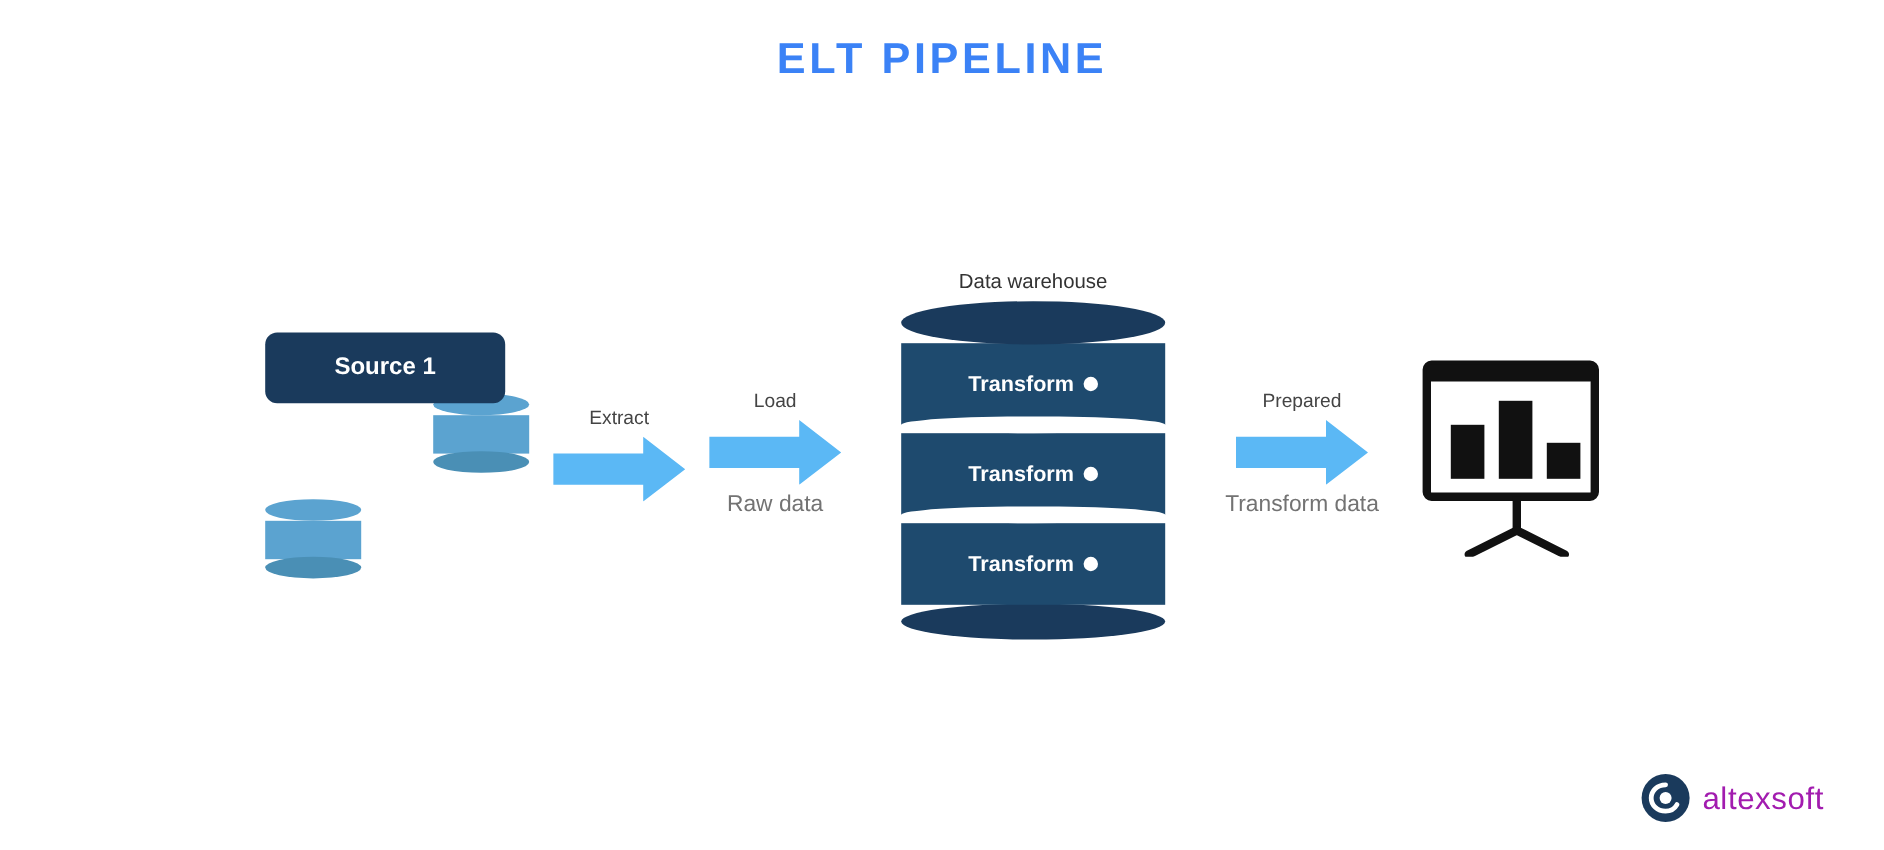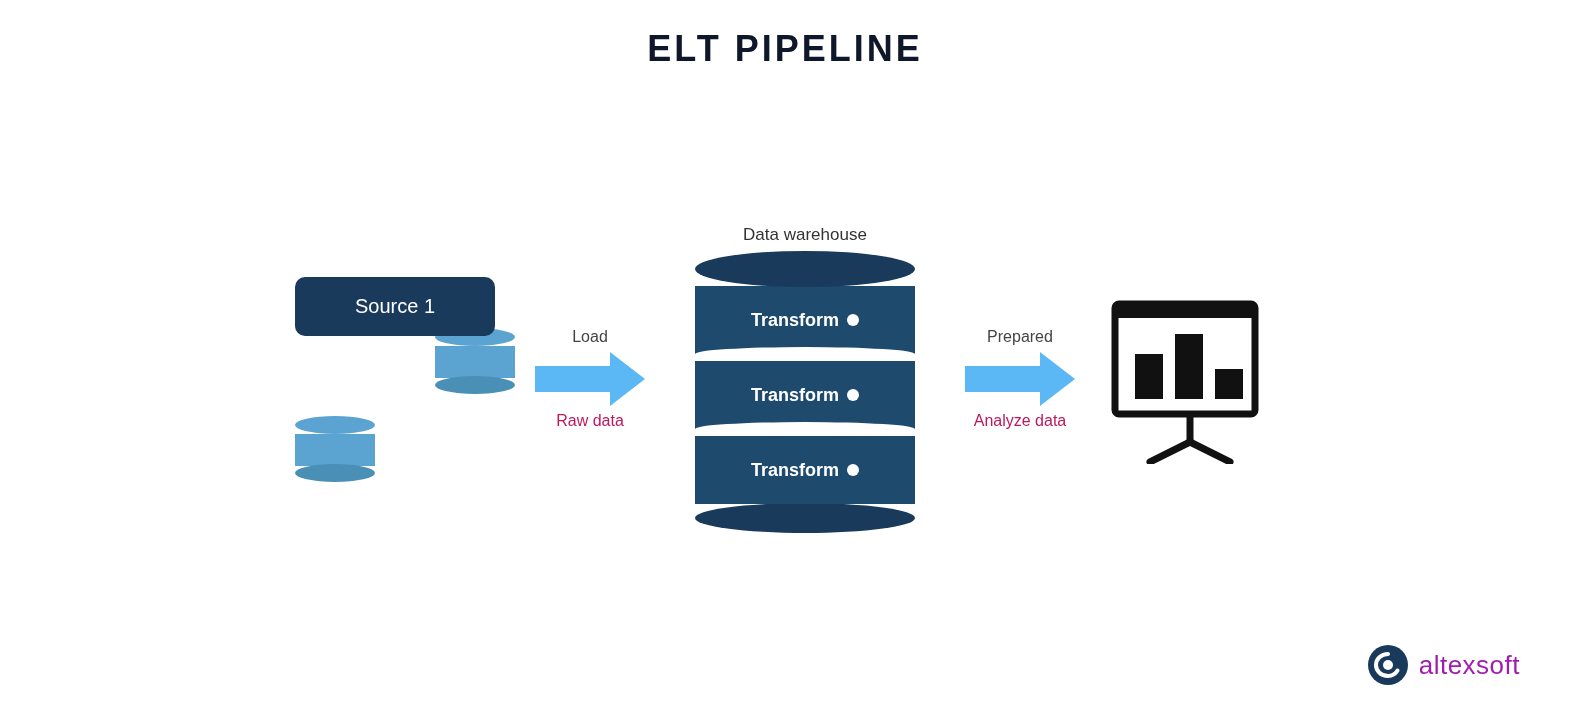--- a/index.html
+++ b/index.html
@@ -12,21 +12,21 @@
       overflow: hidden;
       position: relative;
     }
 
     .page-title {
       text-align: center;
       padding-top: 28px;
       font-size: 36px;
       font-weight: bold;
       letter-spacing: 3px;
-      color: #0f172a;
+      color: #3b82f6;
     }
 
     .diagram {
       display: flex;
       align-items: center;
       justify-content: center;
       width: 100%;
       height: calc(100% - 90px);
       padding: 0 60px;
       gap: 0;
@@ -45,21 +45,21 @@
       position: relative;
       display: flex;
       flex-direction: column;
       align-items: flex-end;
     }
 
     .source-box {
       background: #1a3a5c;
       color: white;
       font-size: 20px;
-      font-weight: 400;
+      font-weight: 700;
       padding: 18px 36px;
       border-radius: 10px;
       min-width: 200px;
       text-align: center;
       position: relative;
       z-index: 2;
     }
 
     
     .cylinder {
@@ -109,22 +109,22 @@
     }
 
     .arrow-label-top {
       font-size: 16px;
       color: #444;
       margin-bottom: 6px;
       text-align: center;
     }
 
     .arrow-label-bottom {
-      font-size: 16px;
-      color: #be185d;
+      font-size: 19px;
+      color: #737373;
       margin-top: 6px;
       text-align: right;
     }
 
     .arrow-shape {
       width: 110px;
       height: 54px;
     }
 
     
@@ -215,20 +215,26 @@
         <div class="cyl-wrap">
           <div class="cyl-top"></div>
           <div class="cyl-body"></div>
           <div class="cyl-bottom"></div>
         </div>
       </div>
     </div>
 
   </div>
 
+  <div class="arrow-container">
+    <div class="arrow-label-top">Extract</div>
+    <svg class="arrow-shape" viewBox="0 0 110 54">
+      <polygon points="0,14 75,14 75,0 110,27 75,54 75,40 0,40" fill="#5bb8f5"></polygon>
+    </svg>
+  </div>
 
   <div class="arrow-container">
     <div class="arrow-label-top">Load</div>
     <svg class="arrow-shape" viewBox="0 0 110 54">
       <polygon points="0,14 75,14 75,0 110,27 75,54 75,40 0,40" fill="#5bb8f5"></polygon>
     </svg>
     <div class="arrow-label-bottom">Raw data</div>
   </div>
 
   <div class="warehouse-col">
@@ -265,21 +271,21 @@
 
       <div style="width:220px;height:30px;background:#1a3a5c;border-radius:50%;margin-top:-1px;"></div>
     </div>
   </div>
 
   <div class="arrow-container">
     <div class="arrow-label-top">Prepared</div>
     <svg class="arrow-shape" viewBox="0 0 110 54">
       <polygon points="0,14 75,14 75,0 110,27 75,54 75,40 0,40" fill="#5bb8f5"></polygon>
     </svg>
-    <div class="arrow-label-bottom">Analyze data</div>
+    <div class="arrow-label-bottom">Transform data</div>
   </div>
 
   <div class="chart-icon">
     <svg width="170" height="170" viewBox="0 0 170 170">
 
       <rect x="10" y="10" width="140" height="110" rx="4" ry="4" fill="none" stroke="#111" stroke-width="7"></rect>
 
       <rect x="10" y="10" width="140" height="14" rx="4" ry="4" fill="#111"></rect>
 
       <rect x="30" y="60" width="28" height="45" fill="#111"></rect>

